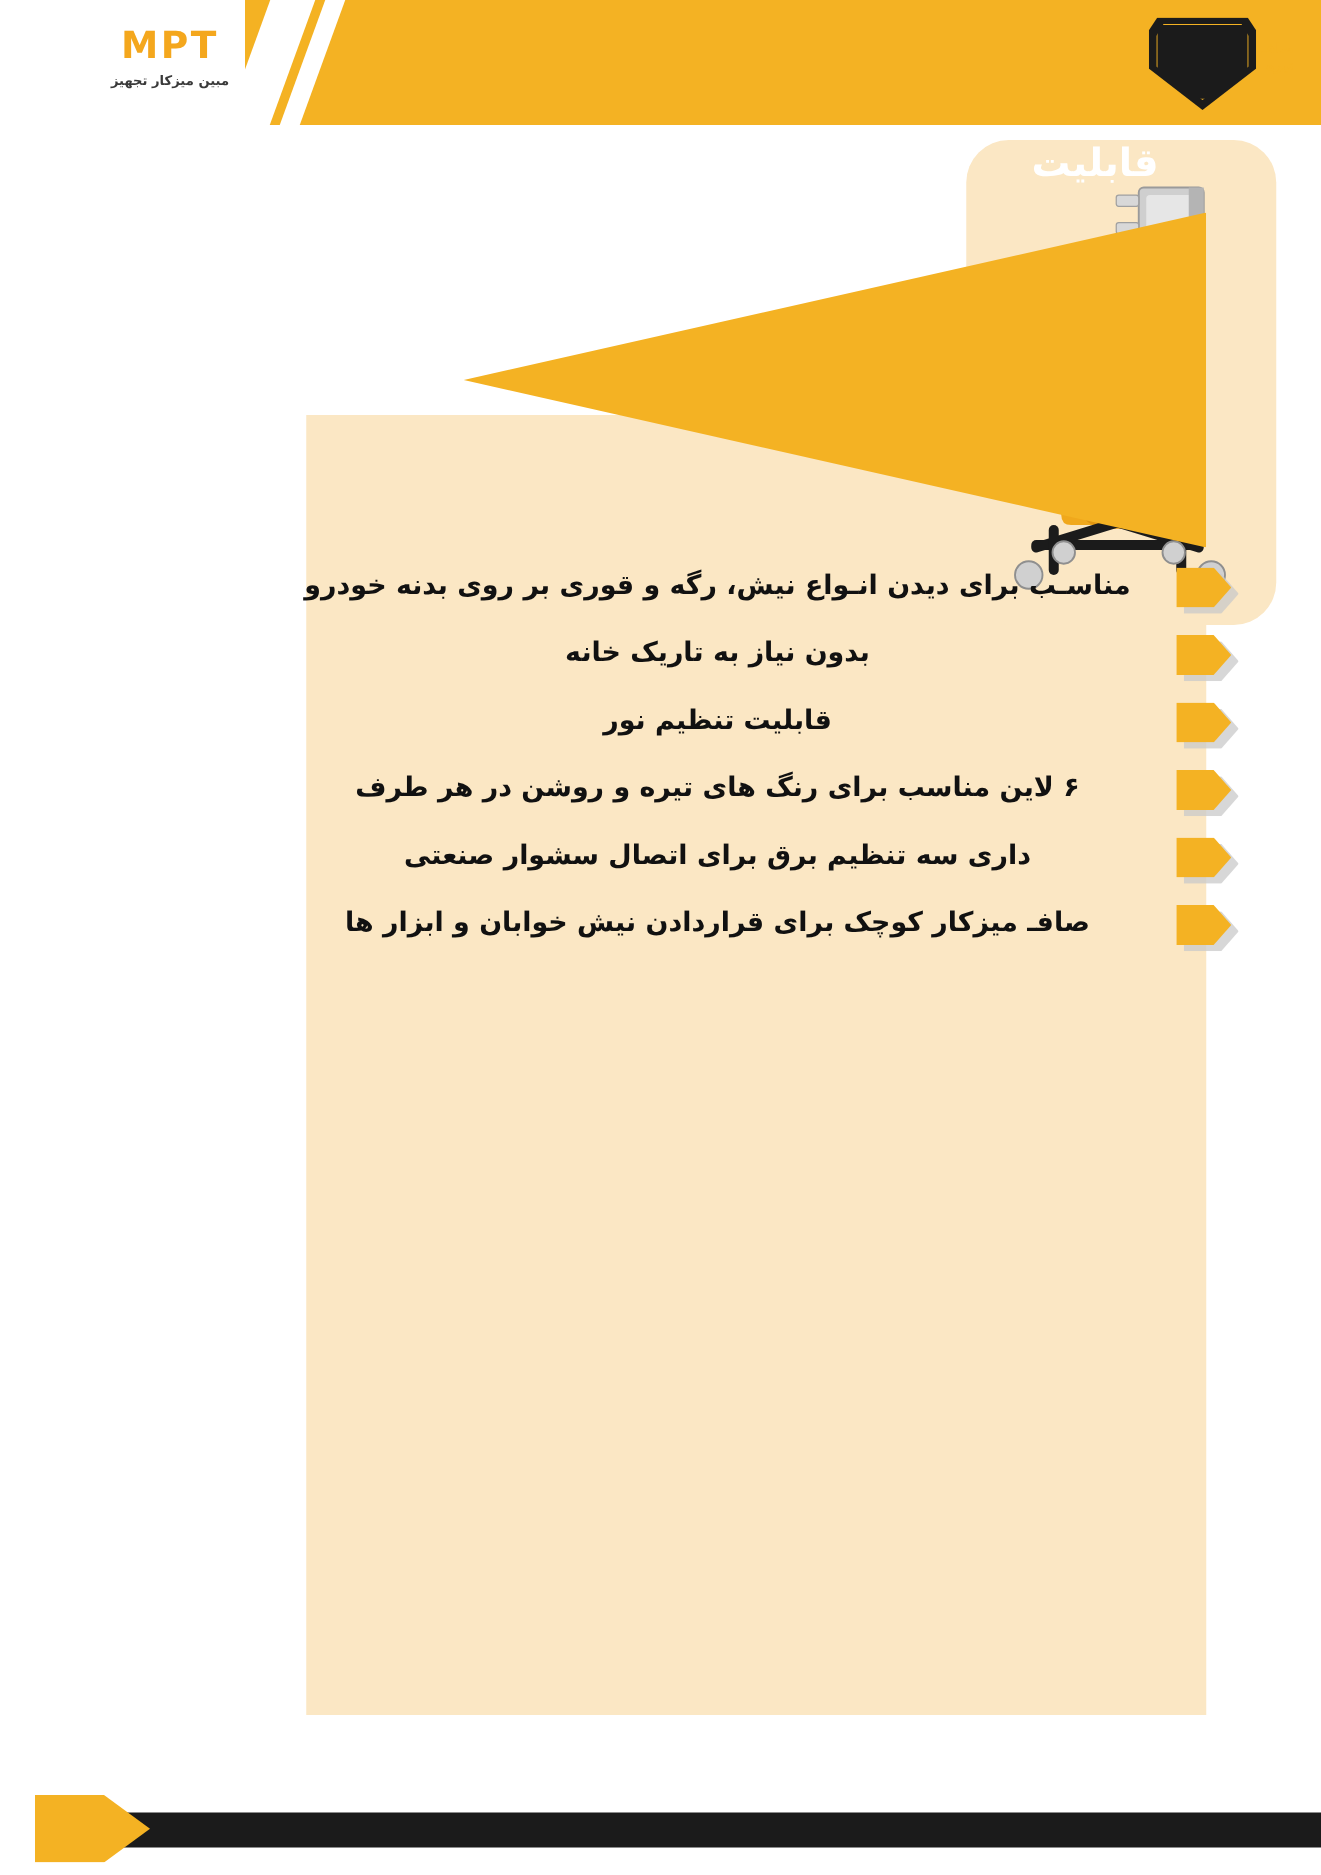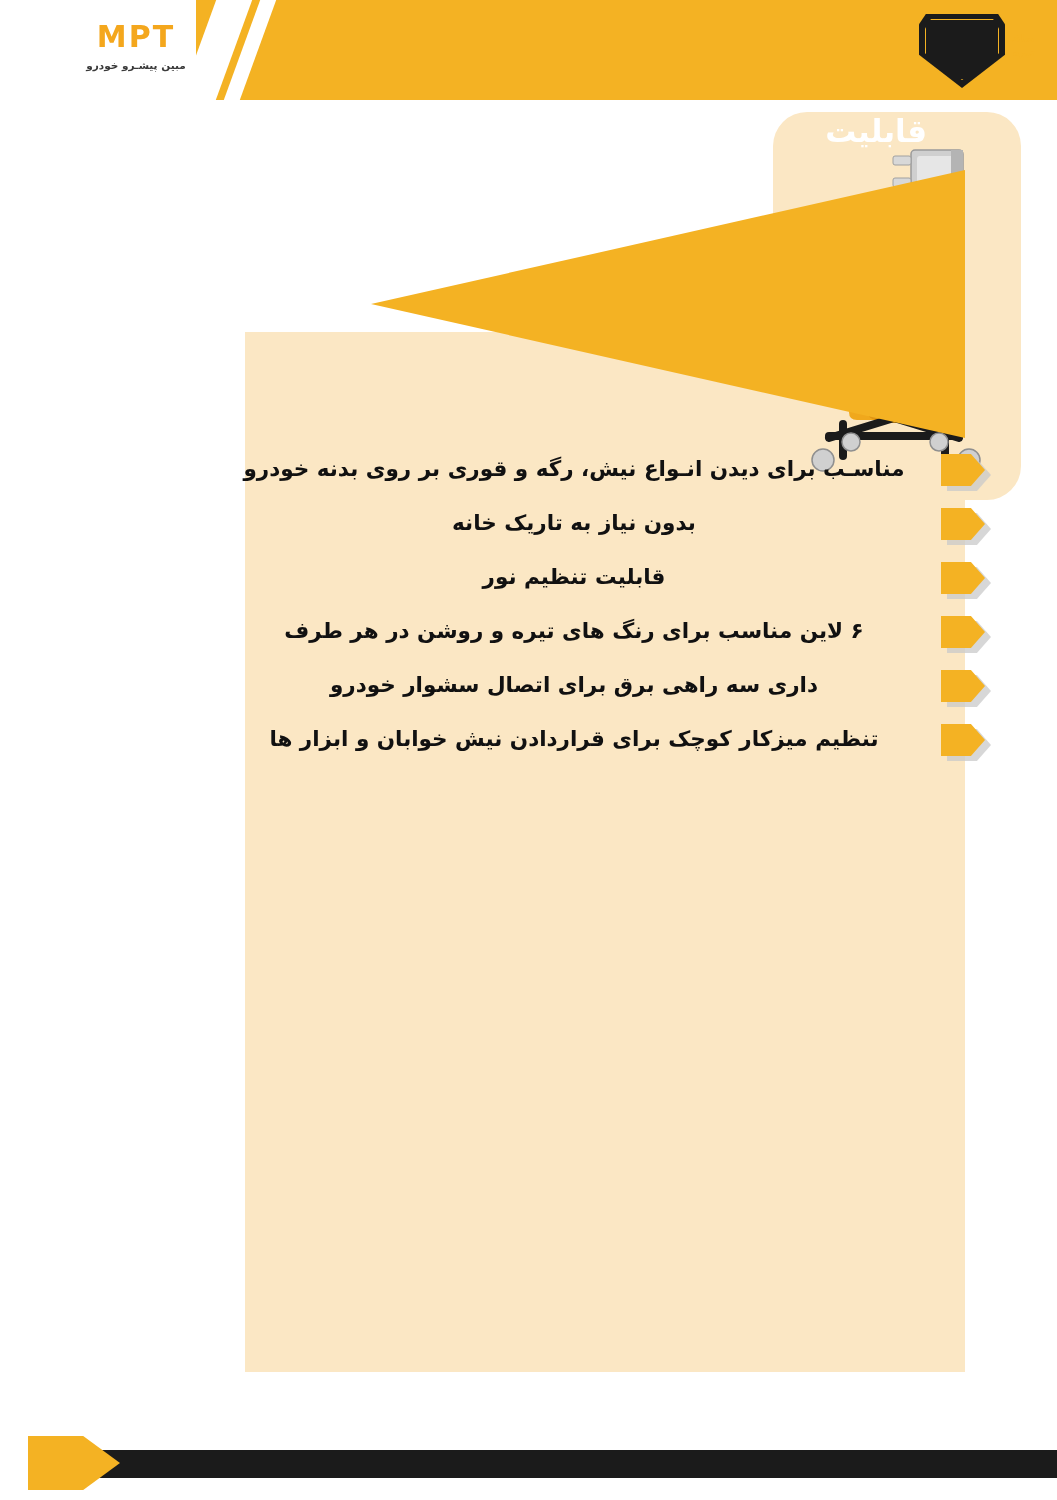--- a/index.html
+++ b/index.html
@@ -237,21 +237,21 @@
 <div class="page">
 
   <div class="header-bar">
     <div class="header-left-white"></div>
     <div class="header-slash-1"></div>
     <div class="header-slash-2"></div>
   </div>
 
   <div class="logo-mpt">
     <div class="mark">MPT</div>
-    <div class="sub">مبین پیشـرو خودرو</div>
+    <div class="sub">مبین میزکار تجهیز</div>
   </div>
 
   <div class="logo-shield">
     <div class="shield-bg"></div>
     <div class="shield-inner"></div>
     <div class="shield-text">
       <span>صافـ</span><br>
       <span>تیره</span>
     </div>
   </div>
@@ -348,29 +348,29 @@
           <span class="shape"></span>
       </span>
       <span class="feature-text">۶ لاین مناسب برای رنگ های تیره و روشن در هر طرف</span>
     </div>
 
     <div class="feature">
       <span class="bullet">
         <span class="shadow"></span>
           <span class="shape"></span>
       </span>
-      <span class="feature-text">داری سه راهی برق برای اتصال سشوار خودرو</span>
-    </div>
-
-    <div class="feature">
-      <span class="bullet">
-        <span class="shadow"></span>
-          <span class="shape"></span>
-      </span>
-      <span class="feature-text">تنظیم میزکار کوچک برای قراردادن نیش خوابان و ابزار ها</span>
+      <span class="feature-text">داری سه تنظیم برق برای اتصال سشوار صنعتی</span>
+    </div>
+
+    <div class="feature">
+      <span class="bullet">
+        <span class="shadow"></span>
+          <span class="shape"></span>
+      </span>
+      <span class="feature-text">صافـ میزکار کوچک برای قراردادن نیش خوابان و ابزار ها</span>
     </div>
 
 
   </div>
 
   <div class="footer-bar"></div>
   <div class="footer-arrow"></div>
 
 </div>
 

